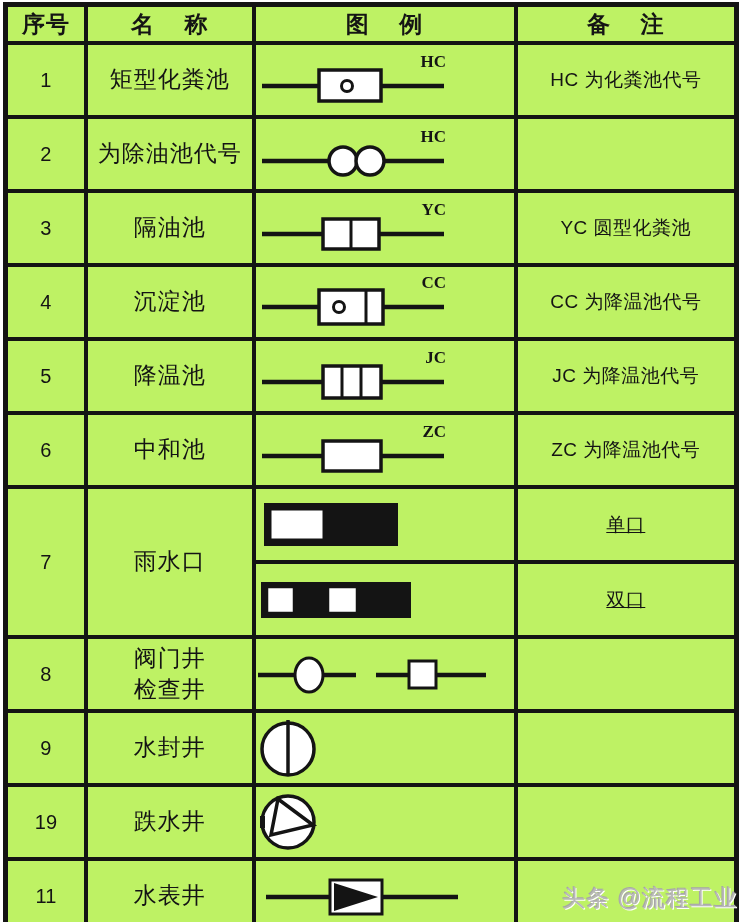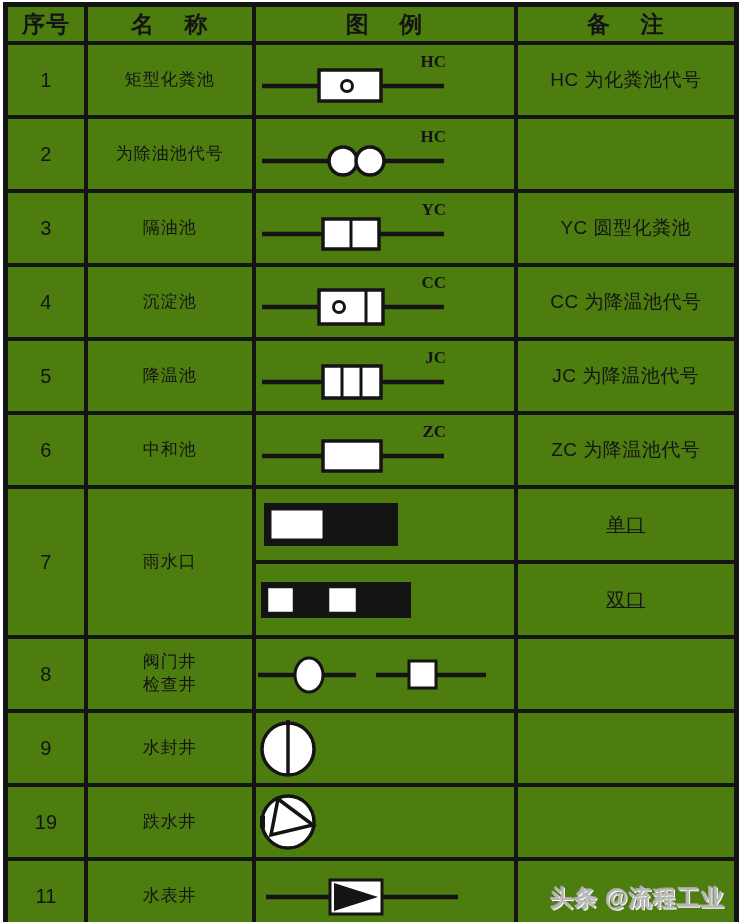--- a/index.html
+++ b/index.html
@@ -5,35 +5,35 @@
   html,body { margin:0; padding:0; }
   body {
     width:743px; height:922px; background:#ffffff; position:relative;
     font-family:"Liberation Sans", sans-serif; color:#141414; overflow:hidden;
   }
   table.legend {
     border-collapse:collapse; table-layout:fixed;
     width:736px; margin:2px 0 0 3px;
     border:5px solid #141414;
   }
-  td, th { border:4px solid #141414; padding:0; text-align:center; vertical-align:middle; background:#4d7c0f; }
+  td, th { border:4px solid #141414; padding:0; text-align:center; vertical-align:middle; background:#bef264; }
   th { font-size:23px; font-weight:bold; white-space:pre; height:34px; letter-spacing:1px; }
   td.no   { font-size:20px; }
-  td.name { font-size:17px; white-space:pre-line; line-height:1.35; letter-spacing:1px; }
+  td.name { font-size:23px; white-space:pre-line; line-height:1.35; letter-spacing:1px; }
   td.note { font-size:19px; letter-spacing:0.5px; }
   td.sym  { height:70px; }
   td.sub  { height:71px;text-decoration:underline; }
   .symwrap { display:flex; align-items:center; justify-content:flex-start; width:100%; height:100%; }
   svg { display:block; }
   svg text.code {
     font-family:"Liberation Serif", serif; font-weight:bold; font-size:17px; fill:#141414;
   }
   .watermark {
-    position:absolute; right:18px; bottom:8px;
-    font-size:23px; font-weight:bold; letter-spacing:1px;
+    position:absolute; right:5px; bottom:8px;
+    font-size:23px; font-weight:normal; letter-spacing:1px;
     color:#b8b8b8; text-shadow:1px 1px 0 #ffffff, -1px -1px 0 #a7a7a7;
     white-space:nowrap;
   }
 </style>
 </head>
 <body>
 
 <table class="legend">
   <colgroup>
     <col style="width:80px">

